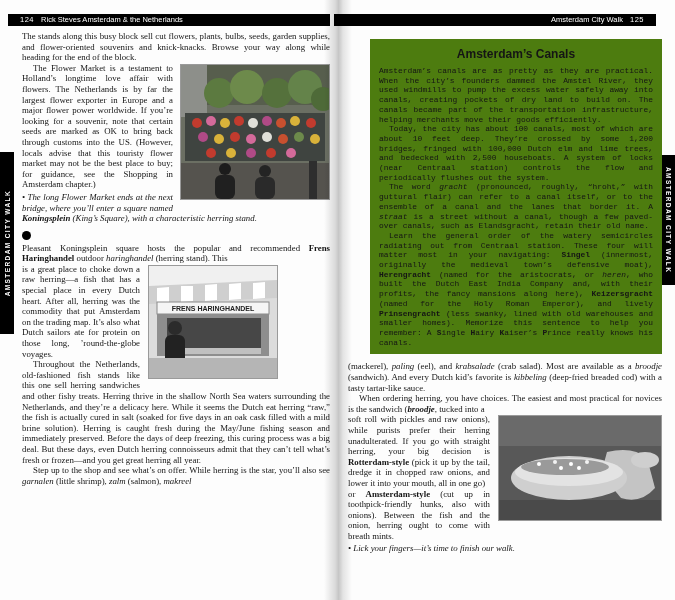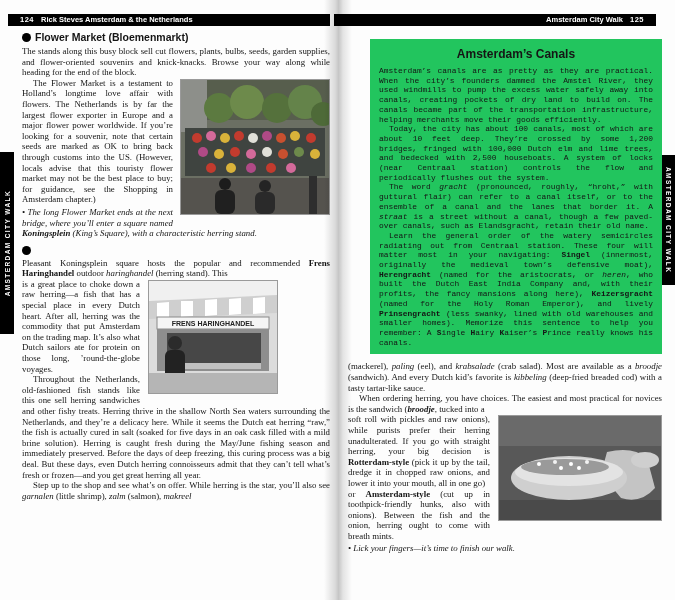--- a/index.html
+++ b/index.html
@@ -3,21 +3,21 @@
 <meta charset="utf-8">
 <style>
   html,body{margin:0;padding:0;}
   body{background:#e9e9e9;}
   .spread{position:relative;width:675px;height:600px;background:#fdfdfd;overflow:hidden;
           font-family:"Liberation Serif", serif;color:#151515;}
   .gutter{position:absolute;left:324px;top:0;width:28px;height:600px;
           background:linear-gradient(to right, rgba(0,0,0,0) 0%, rgba(0,0,0,0.14) 40%, rgba(0,0,0,0.22) 52%, rgba(0,0,0,0.10) 68%, rgba(0,0,0,0) 100%);}
   
   .hdr{position:absolute;top:14px;height:12px;background:#000;color:#fff;
-       font-family:"Liberation Sans", sans-serif;font-size:7.5px;font-weight:bold;line-height:12px;
+       font-family:"Liberation Sans", sans-serif;font-size:7.5px;font-weight:normal;line-height:12px;
        box-sizing:border-box;white-space:nowrap;overflow:hidden;}
   .hdr-left{left:8px;width:322px;padding-left:12px;text-align:left;}
   .hdr-right{left:334px;width:322px;padding-right:12px;text-align:right;}
   .hdr .num{letter-spacing:.5px;}
   .hdr .ttl{margin:0 5px;}
   
   .tab{position:absolute;width:14px;background:#000;color:#fff;display:flex;align-items:center;justify-content:center;
        font-family:"Liberation Sans", sans-serif;font-size:6.5px;font-weight:bold;letter-spacing:1.4px;}
   .tab-left{left:0;top:152px;height:182px;}
   .tab-right{right:0;top:155px;height:130px;}
@@ -36,21 +36,21 @@
   .bt{font-size:8.8px;line-height:10.6px;text-align:justify;margin:0;}
   .indent{text-indent:11px;}
   .bullet{font-style:italic;margin-top:2px;}
   
   .photo{display:block;}
   .photo svg{display:block;width:100%;height:100%;}
   .photo-flowers{float:right;width:148px;height:134px;margin:1px 0 3px 7px;border:1px solid #9a9a9a;}
   .photo-herring{float:right;width:128px;height:112px;margin:1px 52px 3px 8px;border:1px solid #9a9a9a;}
   .photo-sandwich{float:right;width:162px;height:104px;margin:1px 0 3px 8px;border:1px solid #9a9a9a;}
   
-  .canal-box{margin:8px 0 7px 22px;width:292px;box-sizing:border-box;background:#22c55e;
+  .canal-box{margin:8px 0 7px 22px;width:292px;box-sizing:border-box;background:#4d7c0f;
              padding:8px 9px 7px 9px;font-family:"Liberation Sans", sans-serif;}
   .canal-box h3{text-align:center;font-size:12px;margin:0 0 5px 0;font-family:"Liberation Sans", sans-serif;}
   .canal-box p{font-size:7.9px;line-height:9.7px;text-align:justify;margin:0;font-family:Liberation Mono, monospace;}
   .canal-box p.cindent{text-indent:10px;}
 </style>
 </head>
 <body>
 
 <div class="spread">
 
@@ -65,24 +65,20 @@
 
   <div class="tab tab-left">
     <span class="vtext">AMSTERDAM CITY WALK</span>
   </div>
   <div class="tab tab-right">
     <span class="vtext">AMSTERDAM CITY WALK</span>
   </div>
 
   <div class="page-col page-left">
 
-    <h2 class="stop-heading">
-      <span class="stop-marker"></span>
-      <span>Flower Market (Bloemenmarkt)</span>
-    </h2>
     <p class="bt">The stands along this busy block sell cut flowers, plants, bulbs, seeds, garden supplies, and flower-oriented souvenirs and knick-knacks. Browse your way along while heading for the end of the block.</p>
 
     <span class="photo photo-flowers">
       <svg viewBox="0 0 148 134" preserveAspectRatio="none">
         <rect width="148" height="134" fill="#6b6f63"></rect>
         <rect x="0" y="0" width="148" height="40" fill="#575e4d"></rect>
         <rect x="0" y="0" width="26" height="52" fill="#8d8f8a"></rect>
         <circle cx="38" cy="28" r="15" fill="#5c7a40"></circle>
         <circle cx="66" cy="22" r="17" fill="#6d8a4b"></circle>
         <circle cx="96" cy="28" r="15" fill="#55713c"></circle>

